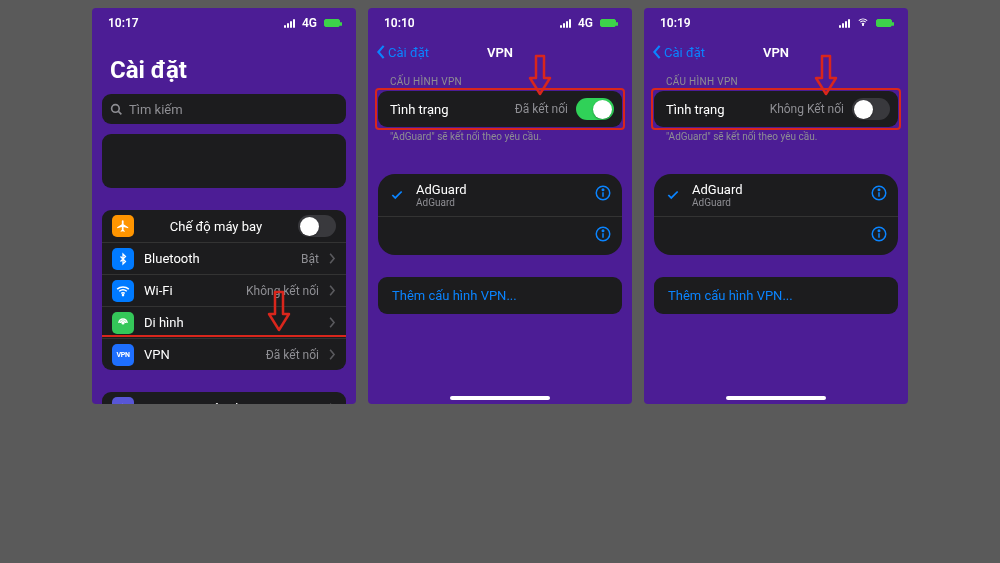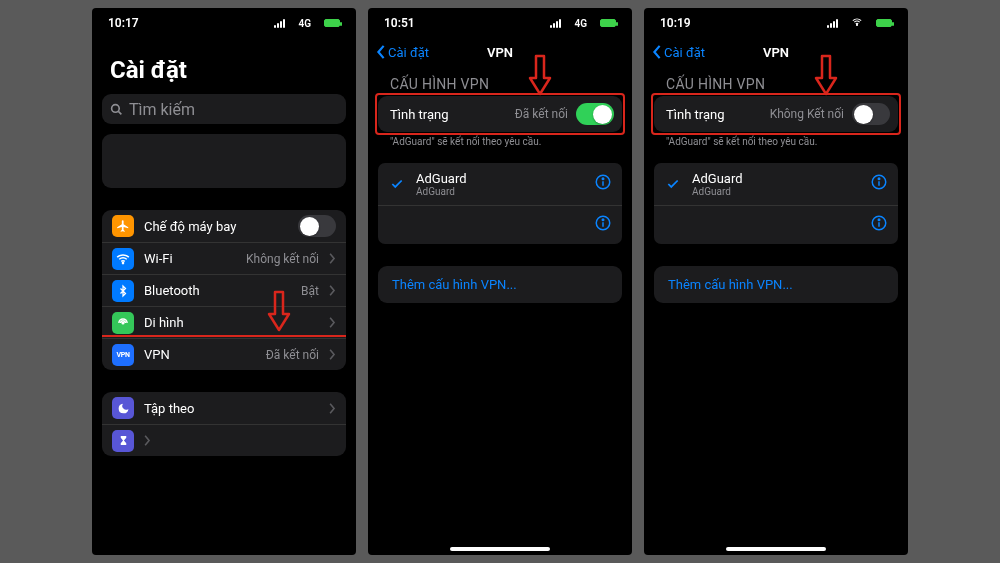--- a/index.html
+++ b/index.html
@@ -15,40 +15,40 @@
     width: 1000px;
     height: 563px;
     background: #5a5a5a;
     display: flex;
     justify-content: space-between;
     padding: 8px 92px 8px 92px;
     gap: 12px;
   }
   .phone {
     width: 265px;
-    height: 547px;
-    background: #000000;
+    height: 396px;
+    background: #4c1d95;
     border-radius: 4px;
     overflow: hidden;
     color: #fff;
     position: relative;
     display: flex;
     flex-direction: column;
   }
   
   .statusbar {
     height: 30px;
     display: flex;
     justify-content: space-between;
     align-items: center;
     padding: 0 16px;
     font-size: 12px;
     font-weight: 600;
   }
-  .sb-right { display: flex; align-items: center; gap: 13px; font-size: 10px; text-align: center; }
+  .sb-right { display: flex; align-items: center; gap: 7px; font-size: 12px; text-align: center; }
   .sb-sig { display:inline-flex; align-items:flex-end; gap:1px; }
   .sb-sig i { width:2px; background:#fff; display:inline-block; border-radius:1px;}
   .sb-sig i:nth-child(1){height:3px}.sb-sig i:nth-child(2){height:5px}.sb-sig i:nth-child(3){height:7px}.sb-sig i:nth-child(4){height:9px}
   .sb-batt { width:16px; height:8px; border:1px solid #3dd24a; border-radius:2px; position:relative; background:#3dd24a;}
   .sb-batt::after{content:"";position:absolute;right:-3px;top:2px;width:2px;height:4px;background:#3dd24a;border-radius:1px;}
   .sb-wifi svg { width:12px; height:10px; }
   
   .navhead {
     height: 28px;
     display:flex;
@@ -61,55 +61,55 @@
   .navhead .back {
     position:absolute; left:8px; color:#0a84ff; font-size:13px; font-weight:400;
     display:flex; align-items:center; gap:2px;
   }
   .navhead .back svg{width:10px;height:14px;}
   .content { flex:1; overflow-y:auto; padding: 0 10px; }
   .content::-webkit-scrollbar{display:none;}
   .bigtitle { font-size:24px; font-weight:700; padding: 18px 8px 10px; }
   .searchbox {
     background:#1c1c1e; border-radius:9px; height:30px; display:flex; align-items:center;
-    padding:0 8px; color:#8e8e93; font-size:16px; gap:6px; margin-bottom:10px;
+    padding:0 8px; color:#8e8e93; font-size:13px; gap:6px; margin-bottom:10px;
   }
   .blankcard { background:#1c1c1e; border-radius:9px; height:54px; margin-bottom:22px; }
   .group { background:#1c1c1e; border-radius:9px; margin-bottom:22px; overflow:hidden; position:relative;}
   .row {
     display:flex; align-items:center; padding: 0 10px; height:32px; gap:10px;
     border-top:0.5px solid #333; position:relative;
   }
-  .row:first-child{border-top:none;}
+  .row:first-child{border-top:none;text-align:center;}
   .row .icon {
     width:22px; height:22px; border-radius:5px; display:flex; align-items:center; justify-content:center;
     flex-shrink:0;
   }
   .row .label { font-size:13px; flex:1; color:#fff; }
   .row .value { font-size:12px; color:#8e8e93; }
   .row .chev { color:#5a5a5e; }
   .row .chev svg{width:7px;height:11px;}
   .toggle { width:38px; height:22px; border-radius:11px; background:#39393d; position:relative; flex-shrink:0;}
   .toggle.on { background:#30d158; }
   .toggle .knob { width:19px; height:19px; background:#fff; border-radius:50%; position:absolute; top:1.5px; left:2px; box-shadow:0 1px 2px rgba(0,0,0,.3);}
   .toggle.on .knob { left:auto; right:2px; }
   
-  .sectionhdr { font-size:14px; color:#8e8e93; text-transform:uppercase; padding: 10px 12px 4px; letter-spacing:.3px;}
+  .sectionhdr { font-size:10px; color:#8e8e93; text-transform:uppercase; padding: 10px 12px 4px; letter-spacing:.3px;}
   .footnote { font-size:10px; color:#8e8e93; padding:4px 12px 0;}
   
   .statusrow {
     display:flex; align-items:center; justify-content:space-between;
     background:#1c1c1e; border-radius:9px; height:36px; padding:0 8px 0 12px;
     font-size:13px; position:relative;
   }
   .statusrow .stlabel { color:#fff; }
   .statusrow .stval { color:#8e8e93; font-size:12px; }
   .statusrow .right { display:flex; align-items:center; gap:8px; }
   
-  .vpnlist { background:#1c1c1e; border-radius:7px; margin-top:16px; overflow:hidden; }
+  .vpnlist { background:#1c1c1e; border-radius:17px; margin-top:32px; overflow:hidden; }
   .vpnrow {
     display:flex; align-items:center; padding:8px 10px; gap:10px; border-top:0.5px solid #333;
     min-height:38px;
   }
   .vpnrow:first-child{border-top:none;}
   .vpnrow .check { width:18px; color:#0a84ff; display:flex; justify-content:center;}
   .vpnrow .names { flex:1; display:flex; flex-direction:column; }
   .vpnrow .names .t { font-size:13px; color:#fff; }
   .vpnrow .names .s { font-size:10px; color:#8e8e93; }
   .vpnrow .info { color:#0a84ff; }
@@ -169,46 +169,46 @@
                 <path d="M21 16v-2l-8-5V3.5a1.5 1.5 0 0 0-3 0V9l-8 5v2l8-2.5V19l-2 1.5V22l3.5-1 3.5 1v-1.5L13 19v-5.5l8 2.5z"></path>
               </svg>
           </span>
           <span class="label">Chế độ máy bay</span>
           <span class="toggle">
               <span class="knob"></span>
             </span>
         </div>
         <div class="row">
           <span class="icon bg-blue">
+            <svg width="12" height="14" viewBox="0 0 24 24" fill="none" stroke="#fff" stroke-width="2.5">
+                <path d="M7 7l10 10-5 5V2l5 5L7 17"></path>
+              </svg>
+          </span>
+          <span class="label">Bluetooth</span>
+          <span class="value">Bật</span>
+          <span class="chev"><svg viewBox="0 0 8 14" fill="none" stroke="#5a5a5e" stroke-width="2">
+                <path d="M1 1l5 6-5 6"></path>
+              </svg></span>
+        </div>
+        <div class="row">
+          <span class="icon bg-blue">
             <svg width="14" height="14" viewBox="0 0 24 24" fill="none" stroke="#fff" stroke-width="2.5">
                 <path d="M2 8.82a15 15 0 0 1 20 0"></path>
                 <path d="M5.5 12.5a10 10 0 0 1 13 0"></path>
                 <path d="M9 16.2a5 5 0 0 1 6 0"></path>
                 <circle cx="12" cy="19" r="1" fill="#fff"></circle>
               </svg>
           </span>
           <span class="label">Wi-Fi</span>
           <span class="value">Không kết nối</span>
           <span class="chev"><svg viewBox="0 0 8 14" fill="none" stroke="#5a5a5e" stroke-width="2">
                 <path d="M1 1l5 6-5 6"></path>
               </svg></span>
         </div>
         <div class="row">
-          <span class="icon bg-blue">
-            <svg width="12" height="14" viewBox="0 0 24 24" fill="none" stroke="#fff" stroke-width="2.5">
-                <path d="M7 7l10 10-5 5V2l5 5L7 17"></path>
-              </svg>
-          </span>
-          <span class="label">Bluetooth</span>
-          <span class="value">Bật</span>
-          <span class="chev"><svg viewBox="0 0 8 14" fill="none" stroke="#5a5a5e" stroke-width="2">
-                <path d="M1 1l5 6-5 6"></path>
-              </svg></span>
-        </div>
-        <div class="row">
           <span class="icon bg-green">
             <svg width="14" height="14" viewBox="0 0 24 24" fill="none" stroke="#fff" stroke-width="2.5">
                 <path d="M5 12a7 7 0 0 1 14 0M8 12a4 4 0 0 1 8 0"></path>
                 <circle cx="12" cy="12" r="1.5" fill="#fff"></circle>
               </svg>
           </span>
           <span class="label">Di hình</span>
           <span class="chev"><svg viewBox="0 0 8 14" fill="none" stroke="#5a5a5e" stroke-width="2">
                 <path d="M1 1l5 6-5 6"></path>
               </svg></span>
@@ -255,21 +255,21 @@
 
     <div class="arrow" style="left:175px; top:282px;">
       <svg viewBox="0 0 24 42">
           <path d="M8 2 H16 V24 H22 L12 40 L2 24 H8 Z" fill="none" stroke="#d9261c" stroke-width="2.5" stroke-linejoin="round"></path>
         </svg>
     </div>
   </div>
 
   <div class="phone">
     <div class="statusbar">
-      <span>10:51</span>
+      <span>10:10</span>
       <span class="sb-right">
         <span class="sb-sig">
             <i></i>
             <i></i>
             <i></i>
             <i></i>
           </span>
         <span>4G</span>
         <span class="sb-batt"></span>
       </span>

